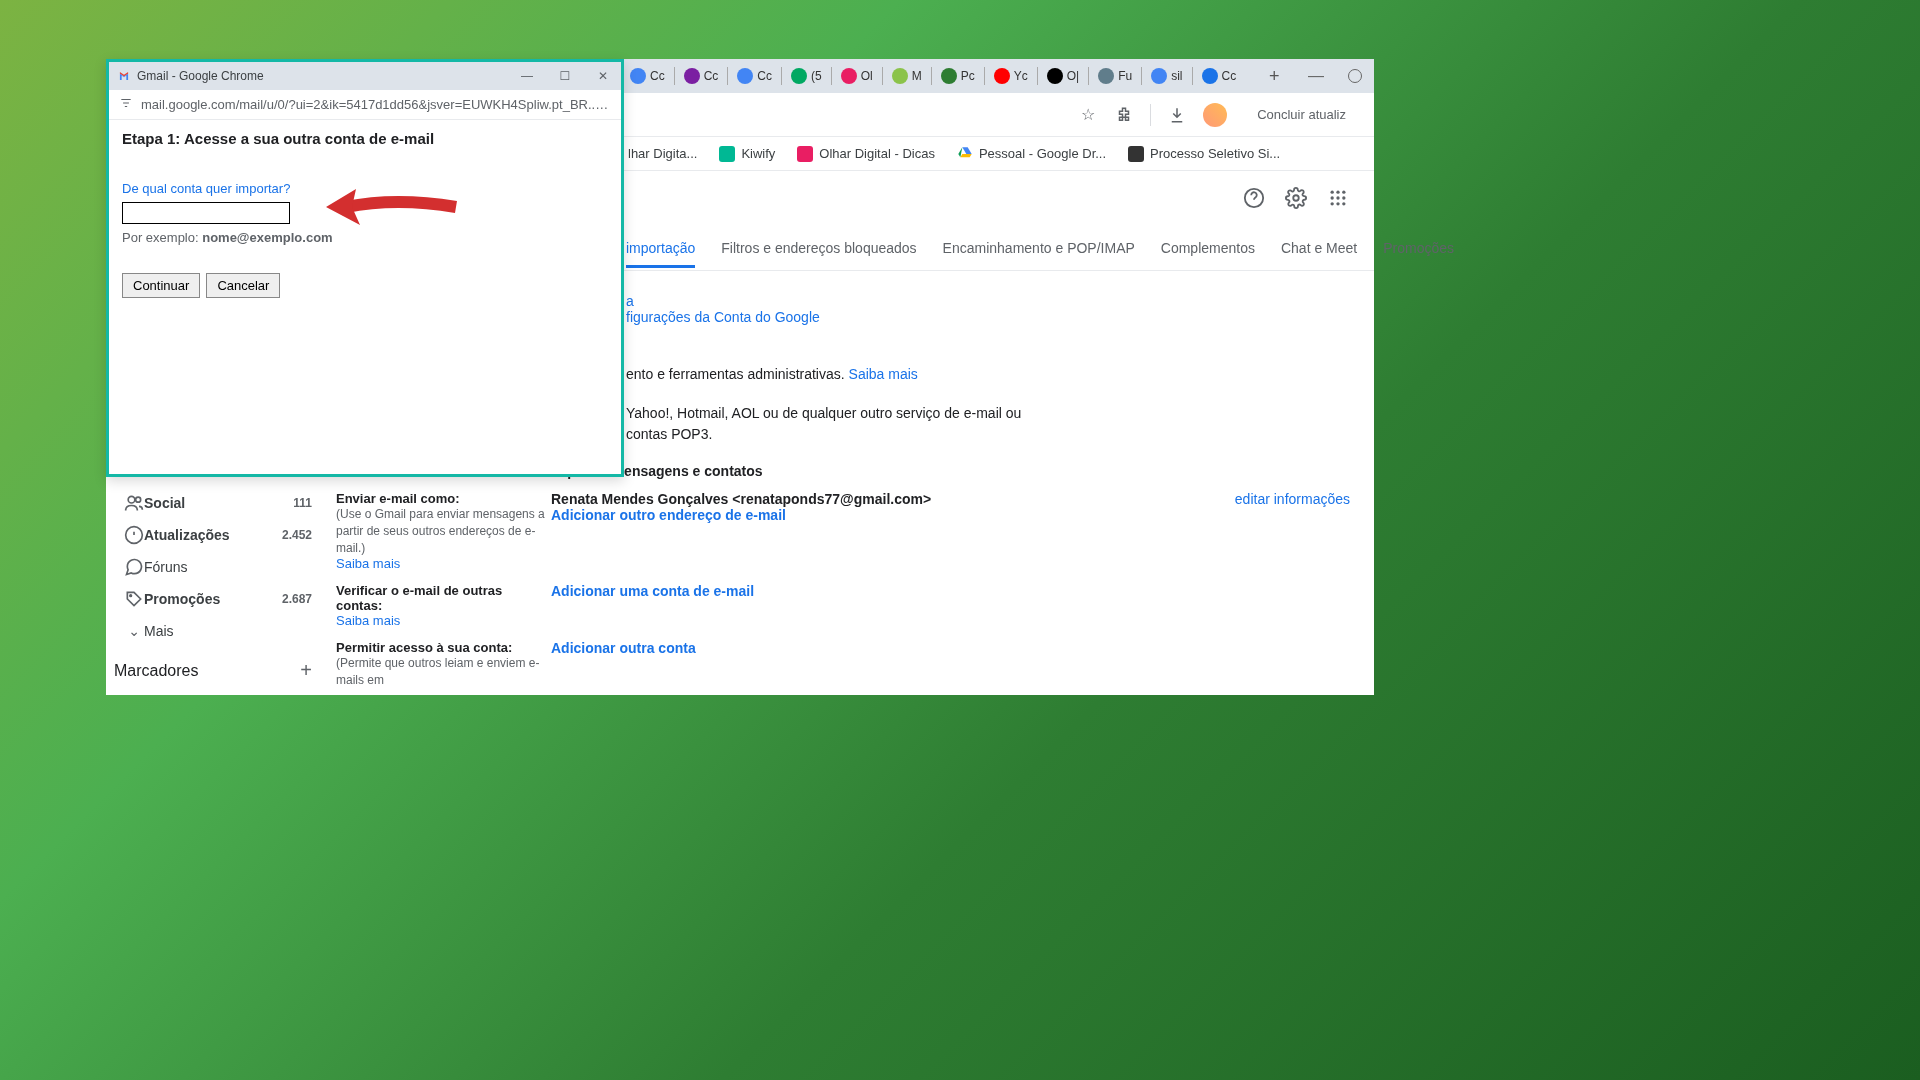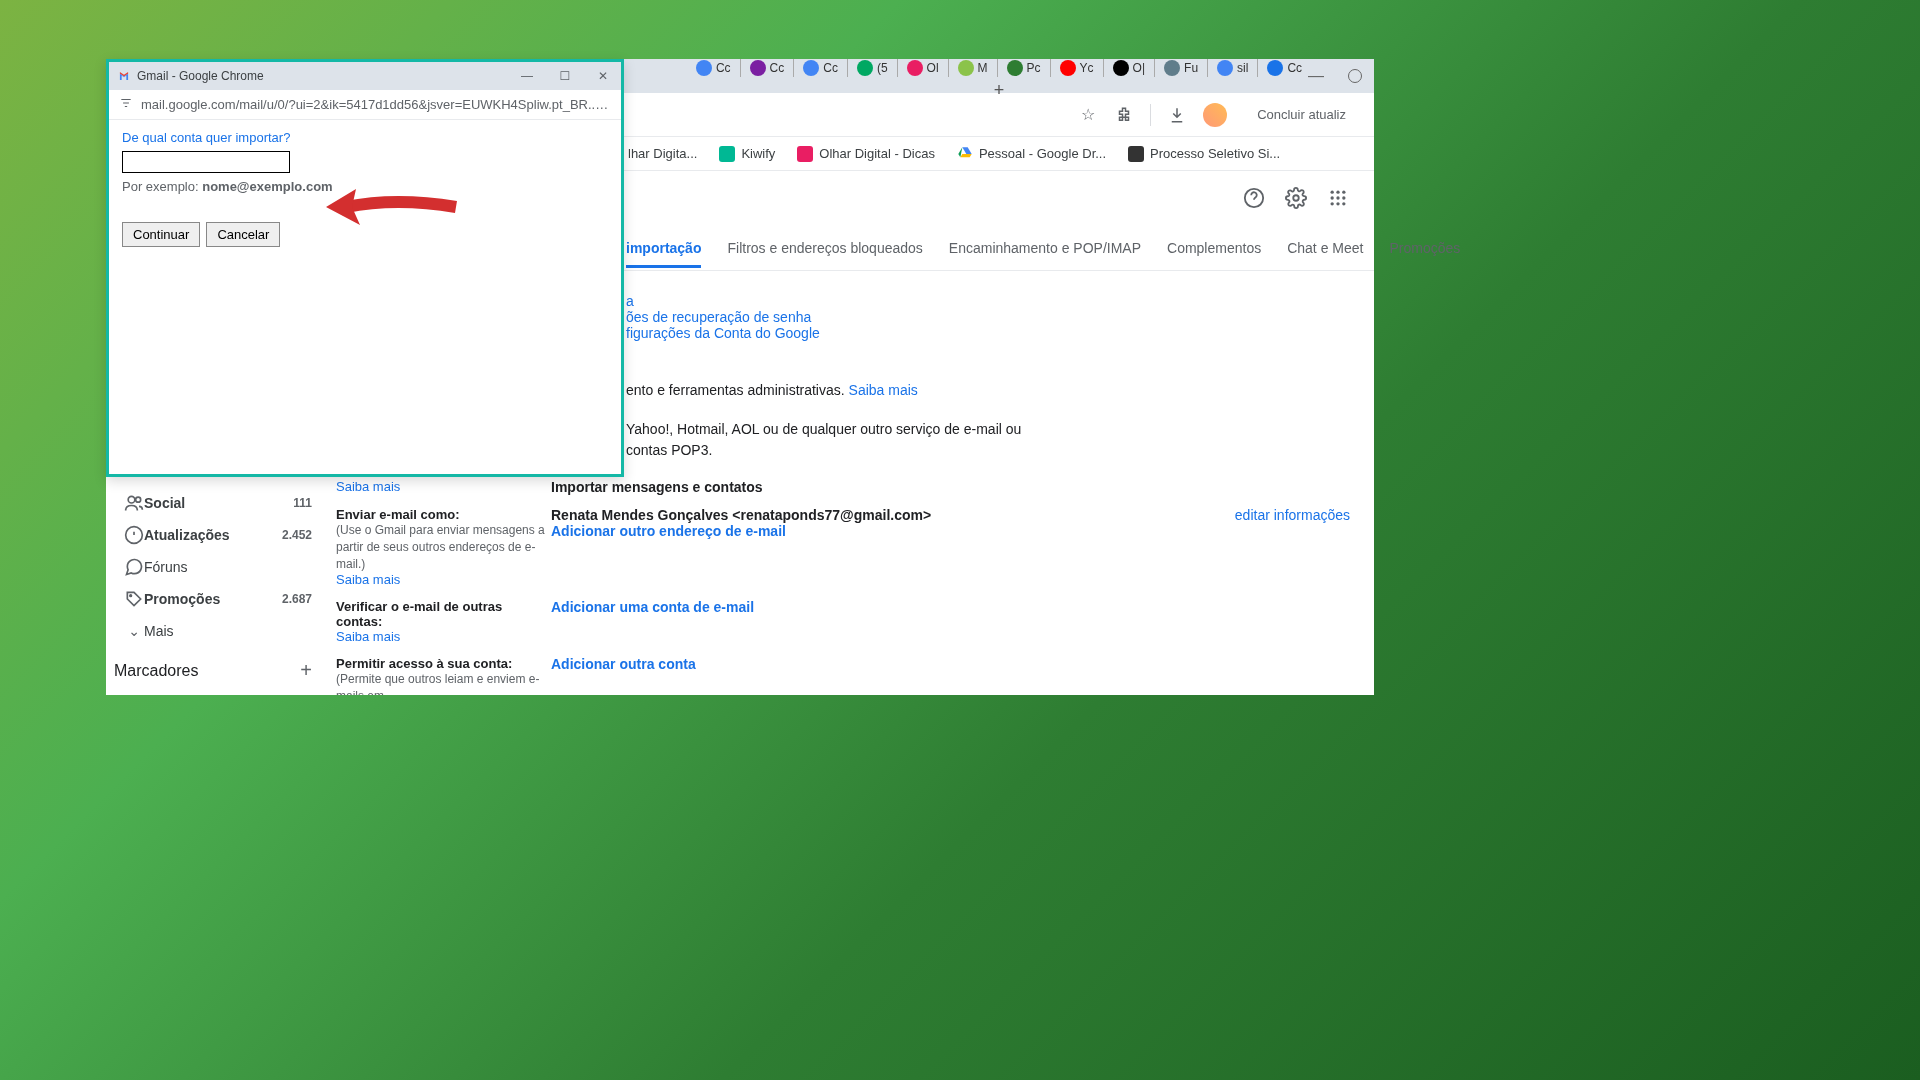--- a/index.html
+++ b/index.html
@@ -1,21 +1,21 @@
 <!DOCTYPE html>
 <html><head>
 <meta charset="utf-8">
 <style>
 * { margin: 0; padding: 0; box-sizing: border-box; font-family: Arial, sans-serif; }
 body { background: linear-gradient(135deg, #7cb342 0%, #4caf50 30%, #2e7d32 60%, #1b5e20 100%); width: 1920px; height: 1080px; position: relative; overflow: hidden; }
 
 .screen { position: absolute; left: 106px; top: 59px; width: 1268px; height: 636px; background: #fff; }
 
 
-.tabstrip { height: 34px; background: #dde3ea; display: flex; align-items: center; padding-left: 518px; gap: 3px; position: relative; flex-direction: column; }
+.tabstrip { height: 34px; background: #dde3ea; display: flex; align-items: center; padding-left: 518px; gap: 20px; position: relative; }
 .tab { display: flex; align-items: center; gap: 4px; padding: 0 6px; font-size: 12px; color: #333; height: 100%; }
 .tab-icon { width: 16px; height: 16px; border-radius: 50%; display: inline-block; }
 .tab-sep { width: 1px; height: 18px; background: #aaa; }
 .newtab { width: 24px; height: 24px; display: flex; align-items: center; justify-content: center; font-size: 18px; color: #555; cursor: pointer; }
 .win-controls { position: absolute; right: 0; top: 0; height: 100%; display: flex; align-items: center; gap: 24px; padding: 0 12px; }
 .win-controls span { font-size: 16px; color: #666; cursor: pointer; }
 
 .toolbar { height: 44px; display: flex; align-items: center; justify-content: flex-end; padding: 0 14px; gap: 16px; border-bottom: 1px solid #e8eaed; }
 .toolbar-icon { width: 20px; height: 20px; color: #5f6368; display: flex; align-items: center; justify-content: center; cursor: pointer; }
 .tb-sep { width: 1px; height: 22px; background: #dadce0; }
@@ -26,21 +26,21 @@
 .bm { display: flex; align-items: center; gap: 6px; cursor: pointer; white-space: nowrap; }
 .bm-ico { width: 16px; height: 16px; display: inline-block; }
 
 .gmail-top { height: 54px; display: flex; align-items: center; justify-content: flex-end; padding: 0 24px; gap: 22px; }
 .filter-icon { width: 40px; height: 40px; display: flex; align-items: center; justify-content: center; color: #5f6368; cursor: pointer; }
 .top-icons { display: flex; gap: 18px; margin-left: auto; }
 .top-icons > div { width: 24px; height: 24px; color: #5f6368; display: flex; align-items: center; justify-content: center; cursor: pointer; }
 
 .tabs-row { height: 46px; display: flex; align-items: center; padding-left: 520px; gap: 26px; font-size: 14px; color: #5f6368; border-bottom: 1px solid #e8eaed; }
 .gmail-tab { cursor: pointer; padding-bottom: 12px; margin-bottom: -12px; white-space: nowrap; }
-.gmail-tab.active { color: #1a73e8; border-bottom: 3px solid #1a73e8; padding-bottom: 9px; font-weight: bold; }
+.gmail-tab.active { color: #1a73e8; border-bottom: 3px solid #1a73e8; padding-bottom: 9px; }
 
 .content { display: flex; height: calc(100% - 212px); }
 .sidebar { width: 220px; padding-top: 216px; }
 .sb-item { display: flex; align-items: center; padding: 6px 14px 6px 18px; font-size: 14px; color: #3c4043; cursor: pointer; }
 .sb-item.bold { font-weight: 700; }
 .sb-count { margin-left: auto; font-size: 12px; color: #5f6368; }
 .sb-ico { width: 20px; height: 20px; color: #5f6368; display: flex; align-items: center; justify-content: center; }
 .labels-head { display: flex; align-items: center; justify-content: space-between; padding: 12px 14px 0 8px; font-size: 16px; color: #202124; }
 
 .main { flex: 1; padding: 22px 0 0 0; overflow: hidden; font-size: 14px; }
@@ -288,21 +288,20 @@
       </div>
       <div class="labels-head">
         <span>Marcadores</span>
         <span style="font-size:20px;color:#5f6368;cursor:pointer;">+</span>
       </div>
     </div>
 
     <div class="main">
       <div class="settings-block linkblock">
         <div class="link">a</div>
-        <div class="link">ões de recuperação de senha</div>
         <div class="link">figurações da Conta do Google</div>
       </div>
       <div class="settings-block paragraph">
         <br>
         <span>ento e ferramentas administrativas. </span><span class="link">Saiba mais</span>
       </div>
       <div class="settings-block paragraph">
         <span>Yahoo!, Hotmail, AOL ou de qualquer outro serviço de e-mail ou contas POP3.</span>
       </div>
 
@@ -363,20 +362,21 @@
     </div>
     <div class="popup-url">
       <span style="width:14px;">
         <svg width="14" height="14" viewBox="0 0 24 24" fill="none" stroke="#5f6368" stroke-width="2">
             <path d="M4 6h16M7 12h10m-7 6h4"></path>
           </svg>
       </span>
       <span style="white-space:nowrap;overflow:hidden;text-overflow:ellipsis;">mail.google.com/mail/u/0/?ui=2&amp;ik=5417d1dd56&amp;jsver=EUWKH4Spliw.pt_BR..es5&amp;c...</span>
     </div>
     <div class="popup-body">
+      <div class="step-title">Etapa 1: Acesse a sua outra conta de e-mail</div>
       <div class="question">De qual conta quer importar?</div>
       <input type="text" class="email-input" style="">
       <div class="example">
         <span>Por exemplo: </span><b>nome@exemplo.com</b>
       </div>
       <div class="popup-buttons">
         <button>Continuar</button>
         <button>Cancelar</button>
       </div>
     </div>

